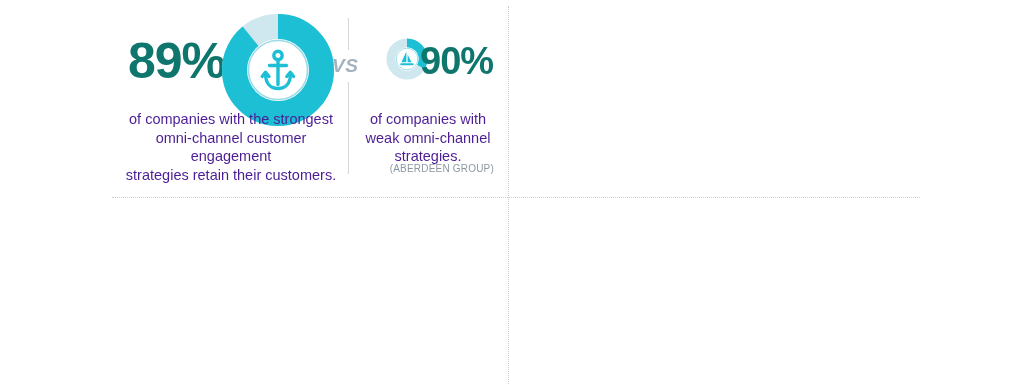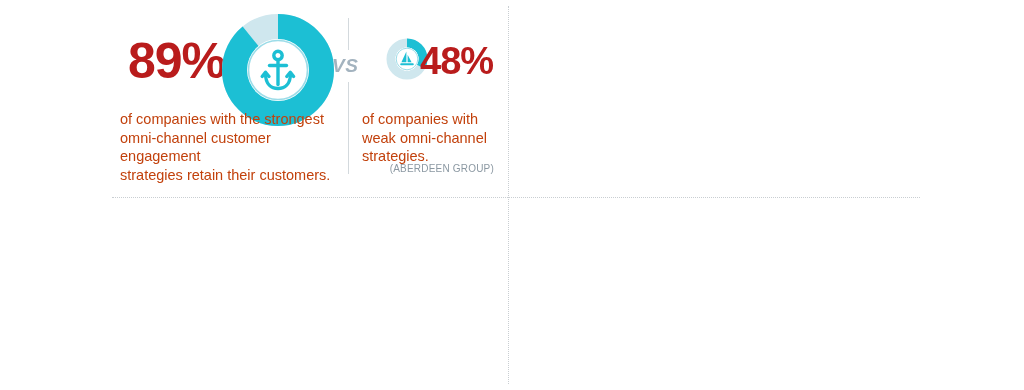--- a/index.html
+++ b/index.html
@@ -52,30 +52,31 @@
   
   .panel { position: absolute; }
   #panel-tl { left: 0;    top: 0;   width: 508px; height: 197px; }
   #panel-tr { left: 509px; top: 0;   width: 515px; height: 197px; }
   #panel-bl { left: 0;    top: 198px; width: 508px; height: 192px; }
   #panel-br { left: 509px; top: 198px; width: 515px; height: 192px; }
 
   
   .stat-big {
     font-weight: bold;
-    color: #b91c1c;
+    color: #0f766e;
     line-height: 1;
     letter-spacing: -1px;
     white-space: nowrap;
   }
   .body-text {
     font-size: 14.5px;
     line-height: 18.5px;
-    color: #c2410c;
+    color: #4c1d95;
     white-space: pre-line;
+    text-align: center;
   }
   .source {
     font-size: 10px;
     letter-spacing: 0.2px;
     color: #8b98a2;
     white-space: nowrap;
   }
   .vs-label {
     font-size: 19px;
     font-weight: bold;
@@ -138,21 +139,21 @@
         <circle cx="21" cy="21" r="11.5" fill="#ffffff"></circle>
         <circle cx="21" cy="21" r="10.8" fill="none" stroke="#9CDCE8" stroke-width="1"></circle>
         <g fill="#1CBFD4">
           <path d="M20.4 13.4 L20.4 24.2 L15.4 24.2 Z"></path>
           <path d="M21.6 16.8 L21.6 24.2 L25.6 24.2 Z"></path>
           <rect x="14.2" y="25.2" width="13.6" height="2.1" rx="1"></rect>
         </g>
       </svg>
     </div>
 
-    <div class="stat-big" id="tl-pct2">48%</div>
+    <div class="stat-big" id="tl-pct2">90%</div>
 
     <div class="body-text" id="tl-text-a">of companies with the strongest
 omni-channel customer engagement
 strategies retain their customers.</div>
 
     <div class="body-text" id="tl-text-b">of companies with
 weak omni-channel
 strategies.</div>
 
     <div class="source" id="tl-source">(ABERDEEN GROUP)</div>

